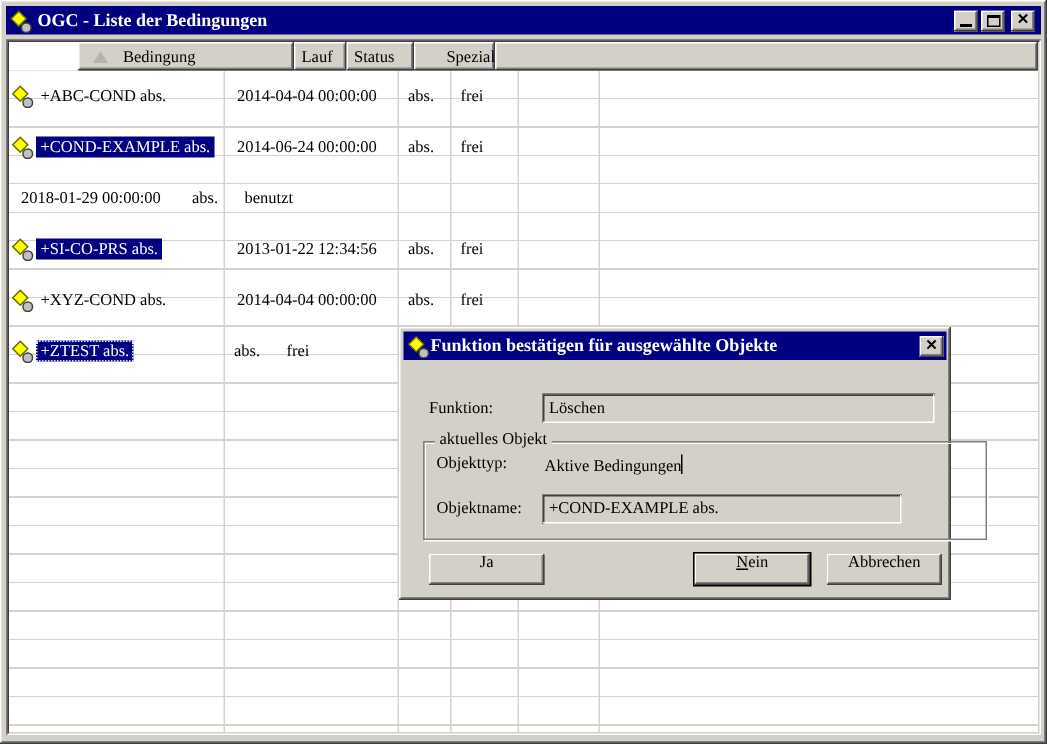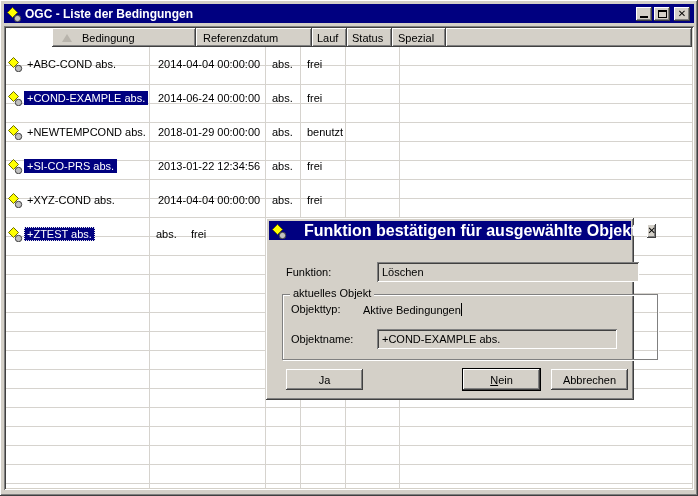--- a/index.html
+++ b/index.html
@@ -2,21 +2,21 @@
 <html><head>
 <meta charset="utf-8">
 <style>
   * { box-sizing: border-box; margin: 0; padding: 0; }
   html,body { width:698px; height:496px; background:#3a6ea5; overflow:hidden; }
   body { font-family:"Liberation Sans","DejaVu Sans",sans-serif; font-size:11px; color:#000; }
 
   
   .raised  { background:#d4d0c8;
              box-shadow: inset -1px -1px 0 #404040, inset 1px 1px 0 #ffffff,
-                         inset -2px -2px 0 #808080, inset 2px 2px 0 #d4d0c8; }
+                         inset -2px -2px 0 #808080, inset 2px 2px 0 #d4d0c8; font-family: Liberation Serif, serif; }
   .btn3d   { background:#d4d0c8;
              box-shadow: inset -1px -1px 0 #404040, inset 1px 1px 0 #ffffff,
                          inset -2px -2px 0 #808080; }
 
   
   .window { position:absolute; left:0; top:0; width:698px; height:496px; }
   .titlebar { position:absolute; left:4px; top:4px; right:4px; height:19px;
               background:#000080; display:flex; align-items:center; padding:0 2px; }
   .titlebar .title { color:#fff; font-weight:bold; font-size:12px; margin-left:3px;
                      white-space:nowrap; flex:1; }
@@ -32,21 +32,21 @@
   .client { position:absolute; left:4px; top:26px; right:4px; bottom:6px;
             background:#fff;
             box-shadow: inset 1px 1px 0 #808080, inset -1px -1px 0 #ffffff,
                         inset 2px 2px 0 #404040, inset -2px -2px 0 #d4d0c8;
             padding:2px; }
   .lv { position:relative; width:100%; height:100%; overflow:hidden; background:#fff; }
   .lv-header { position:relative; display:flex; height:19px; z-index:3;margin-left:46px; }
   .hcell { height:19px; display:flex; align-items:center; padding-left:7px;
            white-space:nowrap; overflow:hidden; }
   .hc-name{ width:144px; } .hc-date{ width:116px; } .hc-lauf{ width:35px; padding-left:5px; }
-  .hc-status{ width:45px; padding-left:5px; } .hc-spezial{ width:54px; padding-left:6px; }
+  .hc-status{ width:45px; padding-left:5px; } .hc-spezial{ width:54px; padding-left:6px;justify-content:flex-end; }
   .hc-fill{ flex:1; }
   .sort-tri { width:0; height:0; border-left:5px solid transparent; border-right:5px solid transparent;
               border-bottom:8px solid #b8b4ac; margin:0 10px 0 3px; }
   .lv-body { position:absolute; left:0; top:19px; right:0; bottom:0; background:#fff; }
   .grid-lines { position:absolute; inset:0;
                 background:repeating-linear-gradient(to bottom, transparent 0 18px, #d6d3ce 18px 19px); }
   .vline { position:absolute; top:0; bottom:0; width:1px; background:#d6d3ce; }
   .lv-rows { position:relative; z-index:2; }
   .lv-row { display:flex; height:34px; align-items:center; }
   .cell { white-space:nowrap; overflow:hidden; height:19px; display:flex; align-items:center; }
@@ -55,35 +55,35 @@
   .c-spezial{ width:54px; padding-left:6px; } .c-fill{ flex:1; }
   .cond-icon { width:16px; height:16px; margin:0 0 0 1px; flex:0 0 16px; }
   .row-label { margin-left:1px; padding:1px 3px; }
   .lv-row.selected .row-label { background:#000080; color:#fff; }
   .lv-row.focused .row-label { outline:1px dotted #e8e8e8; outline-offset:-1px; }
 
   
   .dialog { position:absolute; left:266px; top:218px; width:368px; height:182px; z-index:10; }
   .dlg-titlebar { position:absolute; left:3px; top:3px; right:3px; height:19px;
                   background:#000080; display:flex; align-items:center; padding:0 2px; }
-  .dlg-titlebar .title { color:#fff; font-weight:bold; font-size:16px; margin-left:17px;
+  .dlg-titlebar .title { color:#fff; font-weight:bold; font-size:12px; margin-left:0;
                          white-space:nowrap; flex:1; }
   .dlg-label { position:absolute; white-space:nowrap;text-align:right; }
   .field { position:absolute; height:20px; display:flex; align-items:center;
            padding-left:5px; white-space:nowrap;
            background:#d4d0c8;
            box-shadow: inset 1px 1px 0 #808080, inset -1px -1px 0 #ffffff,
-                       inset 2px 2px 0 #404040, inset -2px -2px 0 #d4d0c8; margin-left: 16px; }
+                       inset 2px 2px 0 #404040, inset -2px -2px 0 #d4d0c8; }
   .groupbox { position:absolute; left:16px; top:76px; width:376px; height:66px;
               border:1px solid #808080;
               box-shadow: inset 1px 1px 0 #ffffff, 1px 1px 0 #ffffff; }
   .groupbox-label { position:absolute; top:-8px; left:7px; background:#d4d0c8; padding:0 3px; }
   .caret { display:inline-block; width:1px; height:13px; background:#000; vertical-align:-2px; }
   .dlg-btn { position:absolute; top:150px; width:79px; height:23px;
-             display:flex; align-items:center; justify-content:center;
+             display:flex; align-items:flex-start; justify-content:center;
              background:#d4d0c8; border:1px solid transparent;
              box-shadow: inset -1px -1px 0 #404040, inset 1px 1px 0 #ffffff,
                          inset -2px -2px 0 #808080; }
   .dlg-btn.default { border:1px solid #000; }
   u { text-decoration:underline; }
 </style>
 </head>
 <body>
 
 <svg width="0" height="0" style="position:absolute">
@@ -116,23 +116,20 @@
   </div>
 
   <div class="client">
     <div class="lv">
 
       <div class="lv-header">
         <div class="hcell hc-name btn3d">
           <span class="sort-tri"></span>
           <span>Bedingung</span>
         </div>
-        <div class="hcell hc-date btn3d">
-          <span>Referenzdatum</span>
-        </div>
         <div class="hcell hc-lauf btn3d">
           <span>Lauf</span>
         </div>
         <div class="hcell hc-status btn3d">
           <span>Status</span>
         </div>
         <div class="hcell hc-spezial btn3d">
           <span>Spezial</span>
         </div>
         <div class="hcell hc-fill btn3d"></div>
@@ -170,26 +167,20 @@
                 <span class="row-label">+COND-EXAMPLE abs.</span>
               </div>
               <div class="cell c-date">2014-06-24 00:00:00</div>
               <div class="cell c-lauf">abs.</div>
               <div class="cell c-status">frei</div>
               <div class="cell c-spezial"></div>
               <div class="cell c-fill"></div>
             </div>
 
             <div class="lv-row">
-              <div class="cell c-name">
-                <svg class="cond-icon" viewBox="0 0 16 16">
-                  <use href="#cond-glyph" x="1" y="1"></use>
-                </svg>
-                <span class="row-label">+NEWTEMPCOND abs.</span>
-              </div>
               <div class="cell c-date">2018-01-29 00:00:00</div>
               <div class="cell c-lauf">abs.</div>
               <div class="cell c-status">benutzt</div>
               <div class="cell c-spezial"></div>
               <div class="cell c-fill"></div>
             </div>
 
             <div class="lv-row selected">
               <div class="cell c-name">
                 <svg class="cond-icon" viewBox="0 0 16 16">

